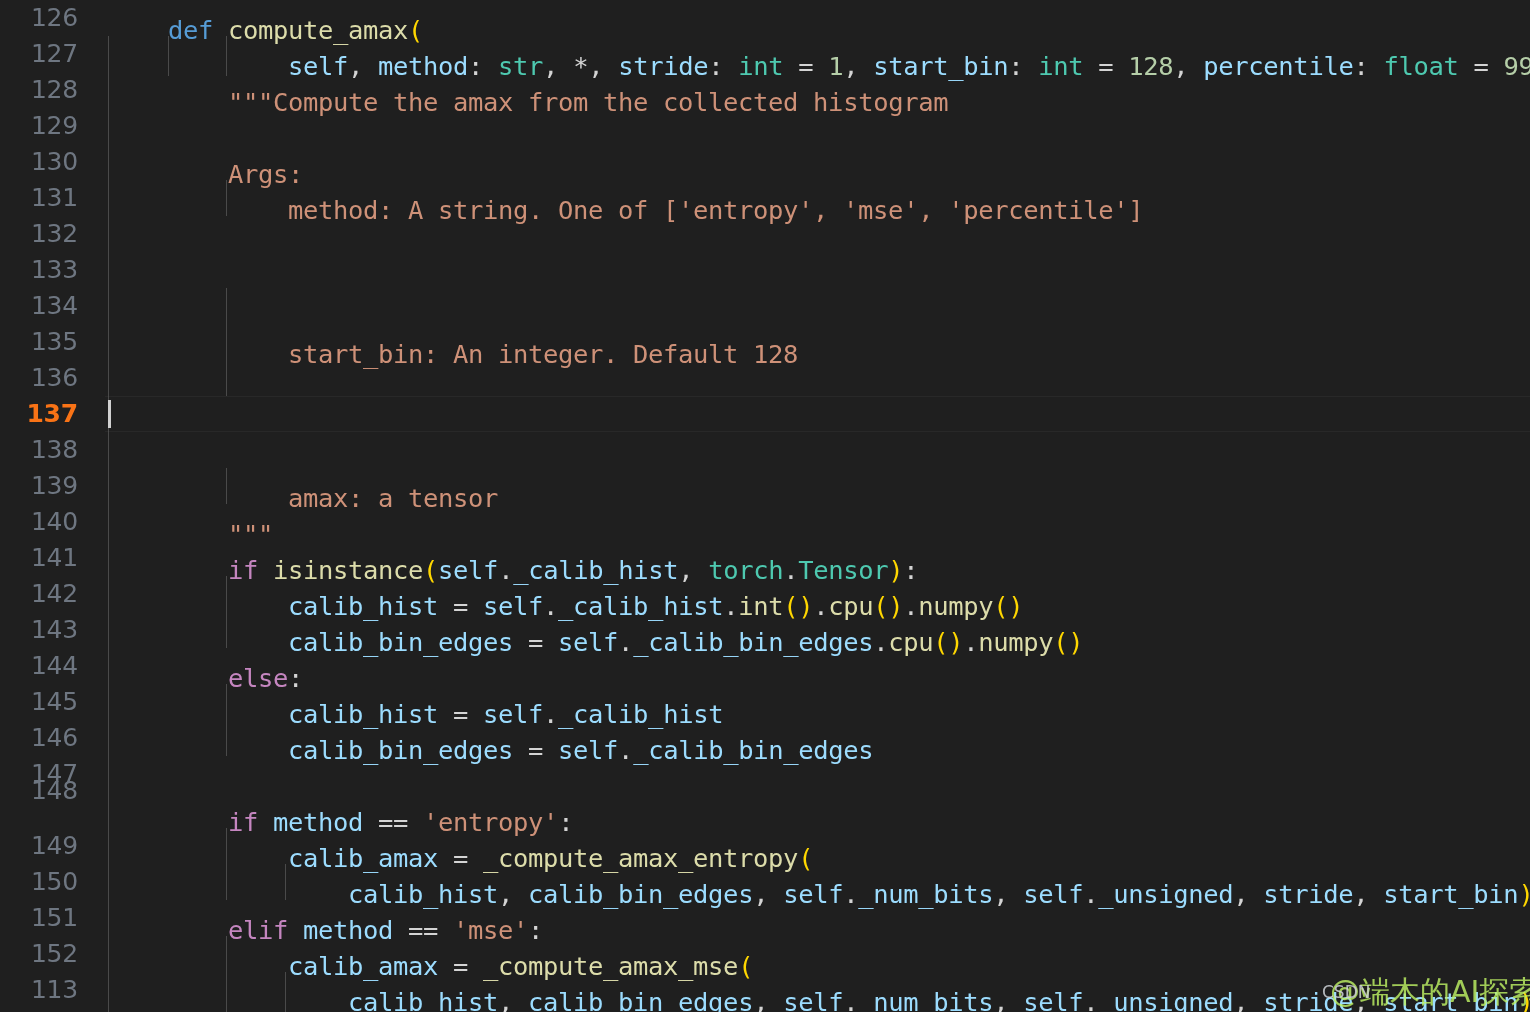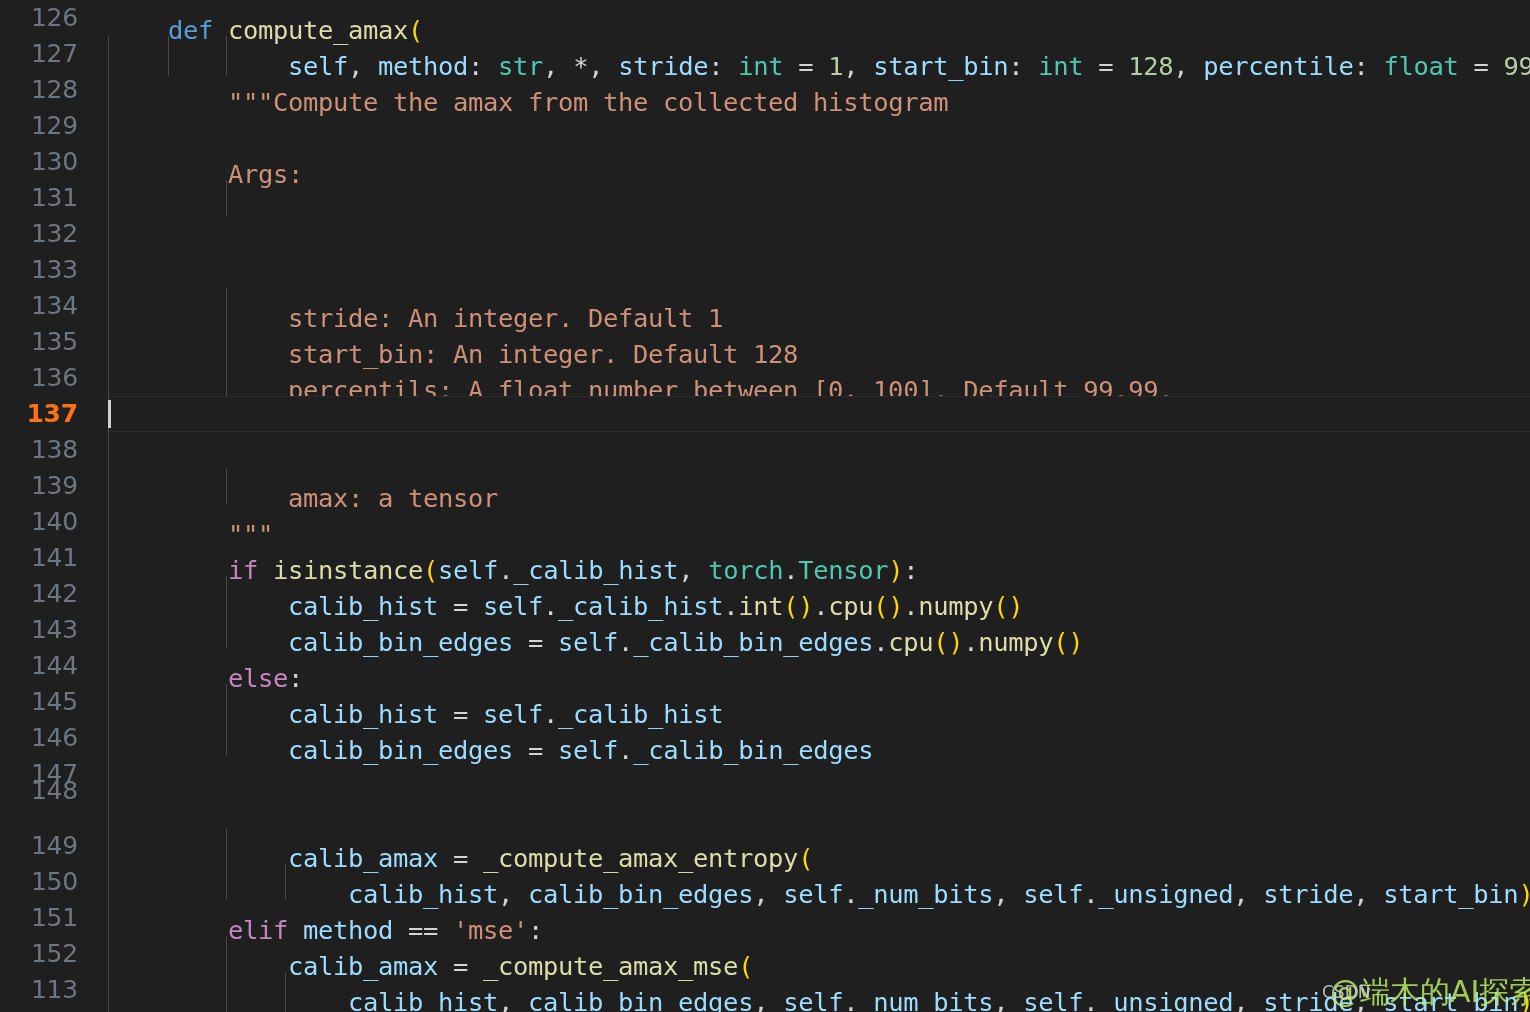--- a/index.html
+++ b/index.html
@@ -143,36 +143,36 @@
 <body>
 
 <div id="editor">
 
   <div class="rows" id="rows">
       <div class="row" style="top: 0px;"><span class="code"><span class="t-plain">    </span><span class="t-kw">def</span><span class="t-plain"> </span><span class="t-fn">compute_amax</span><span class="t-paren">(</span></span></div>
       <div class="row" style="top: 36px;"><span class="code"><span class="t-plain">            </span><span class="t-var">self</span><span class="t-plain">, </span><span class="t-var">method</span><span class="t-plain">: </span><span class="t-type">str</span><span class="t-plain">, </span><span class="t-plain">*</span><span class="t-plain">, </span><span class="t-var">stride</span><span class="t-plain">: </span><span class="t-type">int</span><span class="t-plain"> = </span><span class="t-num">1</span><span class="t-plain">, </span><span class="t-var">start_bin</span><span class="t-plain">: </span><span class="t-type">int</span><span class="t-plain"> = </span><span class="t-num">128</span><span class="t-plain">, </span><span class="t-var">percentile</span><span class="t-plain">: </span><span class="t-type">float</span><span class="t-plain"> = </span><span class="t-num">99.99</span></span></div>
       <div class="row" style="top: 72px;"><span class="code"><span class="t-plain">        </span><span class="t-str">"""Compute the amax from the collected histogram</span></span></div>
       <div class="row" style="top: 108px;"><span class="code"></span></div>
       <div class="row" style="top: 144px;"><span class="code"><span class="t-plain">        </span><span class="t-str">Args:</span></span></div>
-      <div class="row" style="top: 180px;"><span class="code"><span class="t-plain">            </span></span></div>
+      <div class="row" style="top: 180px;"><span class="code"><span class="t-plain">            </span><span class="t-str">method: A string. One of ['entropy', 'mse', 'percentile']</span></span></div>
       <div class="row" style="top: 216px;"><span class="code"></span></div>
       <div class="row" style="top: 252px;"><span class="code"><span class="t-plain">        </span></span></div>
-      <div class="row" style="top: 288px;"><span class="code"><span class="t-plain">            </span><span class="t-str">stride: An integer. Default 1</span></span></div>
       <div class="row" style="top: 324px;"><span class="code"><span class="t-plain">            </span><span class="t-str">start_bin: An integer. Default 128</span></span></div>
-      <div class="row" style="top: 360px;"><span class="code"><span class="t-plain">            </span><span class="t-str">percentils: A float number between [0, 100]. Default 99.99.</span></span></div>
+      <div class="row" style="top: 360px;"><span class="code"><span class="t-plain">            </span></span></div>
       <div class="row active-line" style="top: 396px;"><span class="code"></span></div>
       <div class="row" style="top: 468px;"><span class="code"><span class="t-plain">            </span><span class="t-str">amax: a tensor</span></span></div>
       <div class="row" style="top: 504px;"><span class="code"><span class="t-plain">        </span><span class="t-str">"""</span></span></div>
       <div class="row" style="top: 540px;"><span class="code"><span class="t-plain">        </span><span class="t-ctrl">if</span><span class="t-plain"> </span><span class="t-fn">isinstance</span><span class="t-paren">(</span><span class="t-var">self</span><span class="t-plain">.</span><span class="t-var">_calib_hist</span><span class="t-plain">, </span><span class="t-type">torch</span><span class="t-plain">.</span><span class="t-type">Tensor</span><span class="t-paren">)</span><span class="t-plain">:</span></span></div>
       <div class="row" style="top: 576px;"><span class="code"><span class="t-plain">            </span><span class="t-var">calib_hist</span><span class="t-plain"> = </span><span class="t-var">self</span><span class="t-plain">.</span><span class="t-var">_calib_hist</span><span class="t-plain">.</span><span class="t-fn">int</span><span class="t-paren">()</span><span class="t-plain">.</span><span class="t-fn">cpu</span><span class="t-paren">()</span><span class="t-plain">.</span><span class="t-fn">numpy</span><span class="t-paren">()</span></span></div>
       <div class="row" style="top: 612px;"><span class="code"><span class="t-plain">            </span><span class="t-var">calib_bin_edges</span><span class="t-plain"> = </span><span class="t-var">self</span><span class="t-plain">.</span><span class="t-var">_calib_bin_edges</span><span class="t-plain">.</span><span class="t-fn">cpu</span><span class="t-paren">()</span><span class="t-plain">.</span><span class="t-fn">numpy</span><span class="t-paren">()</span></span></div>
       <div class="row" style="top: 648px;"><span class="code"><span class="t-plain">        </span><span class="t-ctrl">else</span><span class="t-plain">:</span></span></div>
       <div class="row" style="top: 684px;"><span class="code"><span class="t-plain">            </span><span class="t-var">calib_hist</span><span class="t-plain"> = </span><span class="t-var">self</span><span class="t-plain">.</span><span class="t-var">_calib_hist</span></span></div>
       <div class="row" style="top: 720px;"><span class="code"><span class="t-plain">            </span><span class="t-var">calib_bin_edges</span><span class="t-plain"> = </span><span class="t-var">self</span><span class="t-plain">.</span><span class="t-var">_calib_bin_edges</span></span></div>
       <div class="row" style="top: 756px;"><span class="code"></span></div>
+      <div class="row" style="top: 792px;"><span class="code"><span class="t-plain">        </span><span class="t-ctrl">if</span><span class="t-plain"> </span><span class="t-var">method</span><span class="t-plain"> == </span><span class="t-str">'entropy'</span><span class="t-plain">:</span></span></div>
       <div class="row" style="top: 828px;"><span class="code"><span class="t-plain">            </span><span class="t-var">calib_amax</span><span class="t-plain"> = </span><span class="t-fn">_compute_amax_entropy</span><span class="t-paren">(</span></span></div>
       <div class="row" style="top: 864px;"><span class="code"><span class="t-plain">                </span><span class="t-var">calib_hist</span><span class="t-plain">, </span><span class="t-var">calib_bin_edges</span><span class="t-plain">, </span><span class="t-var">self</span><span class="t-plain">.</span><span class="t-var">_num_bits</span><span class="t-plain">, </span><span class="t-var">self</span><span class="t-plain">.</span><span class="t-var">_unsigned</span><span class="t-plain">, </span><span class="t-var">stride</span><span class="t-plain">, </span><span class="t-var">start_bin</span><span class="t-paren">)</span></span></div>
       <div class="row" style="top: 900px;"><span class="code"><span class="t-plain">        </span><span class="t-ctrl">elif</span><span class="t-plain"> </span><span class="t-var">method</span><span class="t-plain"> == </span><span class="t-str">'mse'</span><span class="t-plain">:</span></span></div>
       <div class="row" style="top: 936px;"><span class="code"><span class="t-plain">            </span><span class="t-var">calib_amax</span><span class="t-plain"> = </span><span class="t-fn">_compute_amax_mse</span><span class="t-paren">(</span></span></div>
       <div class="row" style="top: 972px;"><span class="code"><span class="t-plain">                </span><span class="t-var">calib_hist</span><span class="t-plain">, </span><span class="t-var">calib_bin_edges</span><span class="t-plain">, </span><span class="t-var">self</span><span class="t-plain">.</span><span class="t-var">_num_bits</span><span class="t-plain">, </span><span class="t-var">self</span><span class="t-plain">.</span><span class="t-var">_unsigned</span><span class="t-plain">, </span><span class="t-var">stride</span><span class="t-plain">, </span><span class="t-var">start_bin</span><span class="t-paren">)</span></span></div>
     </div>
 
   <div class="guides" id="guides">
       <div class="guide" style="left: 108px; top: 36px; height: 976px;"></div>
       <div class="guide" style="left: 168px; top: 36px; height: 40px;"></div>

